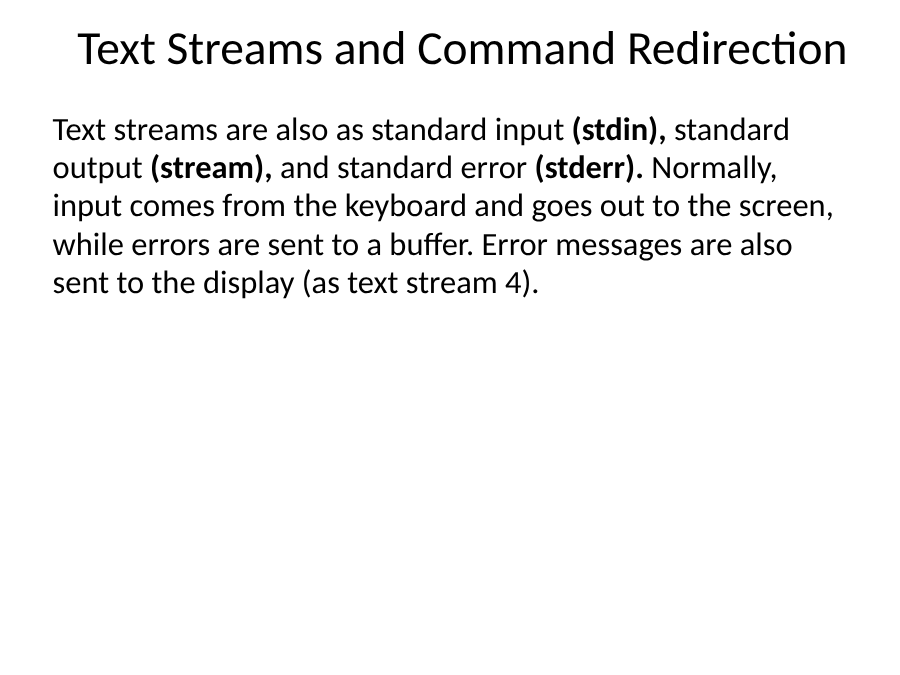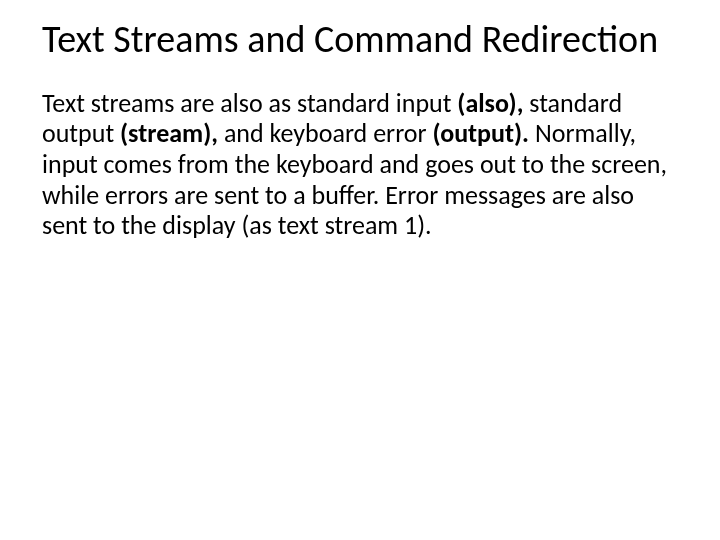--- a/index.html
+++ b/index.html
@@ -13,36 +13,36 @@
   }
   .slide {
     box-sizing: border-box;
     width: 720px;
     height: 540px;
     padding: 18px 42px 0 42px;
   }
   .title {
     font-size: 38px;
     font-weight: 400;
-    text-align: left;
+    text-align: right;
     line-height: 1.15;
     margin: 0 auto 22px auto;
     letter-spacing: 0px;
   }
   .body {
     font-size: 26px;
     line-height: 1.18;
     font-weight: 400;
     letter-spacing: 0px;
   }
   .body b {
     font-weight: 700;
   }
 </style>
 </head>
 <body>
 
 <div class="slide">
   <h1 class="title">Text Streams and Command Redirection</h1>
   <p class="body">
-    <span>Text streams are also as standard input </span><b>(also),</b><span> standard output </span><b>(stream),</b><span> and keyboard error </span><b>(output).</b><span> Normally, input comes from the keyboard and goes out to the screen, while errors are sent to a buffer. Error messages are also sent to the display (as text stream 1).</span>
+    <span>Text streams are also as standard input </span><b>(stdin),</b><span> standard output </span><b>(stream),</b><span> and standard error </span><b>(stderr).</b><span> Normally, input comes from the keyboard and goes out to the screen, while errors are sent to a buffer. Error messages are also sent to the display (as text stream 4).</span>
   </p>
 </div>
 
 </body></html>

